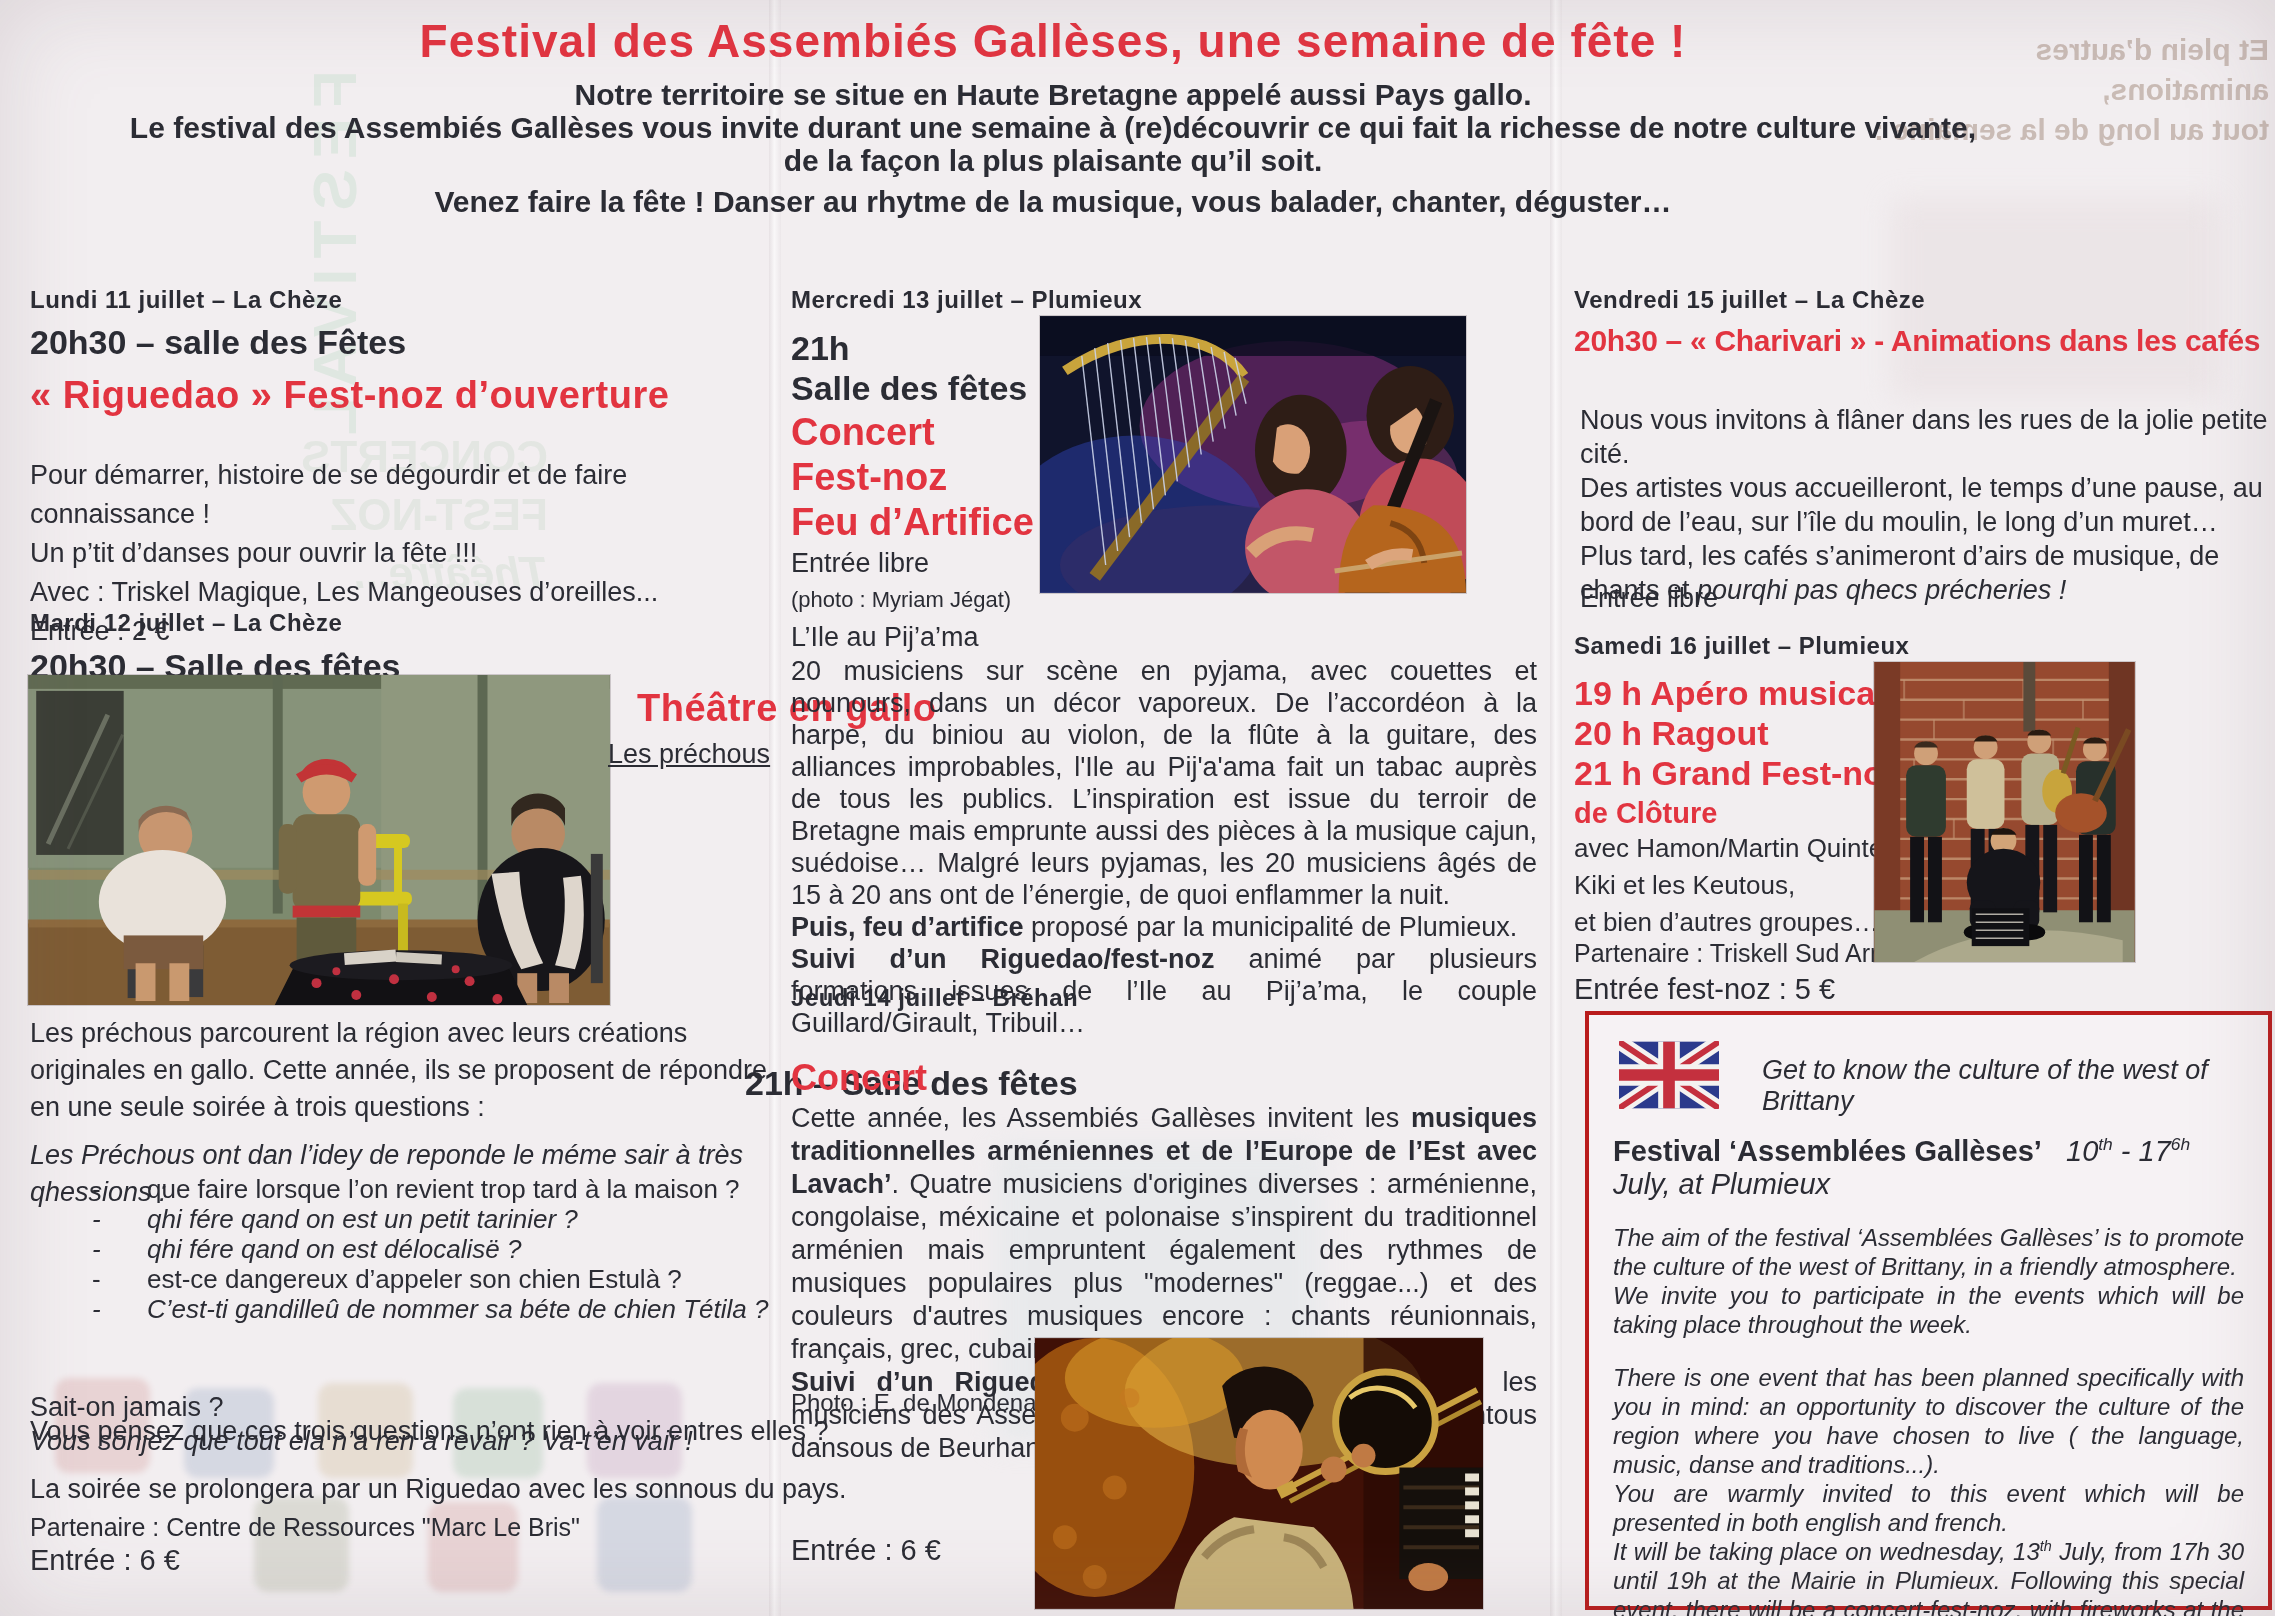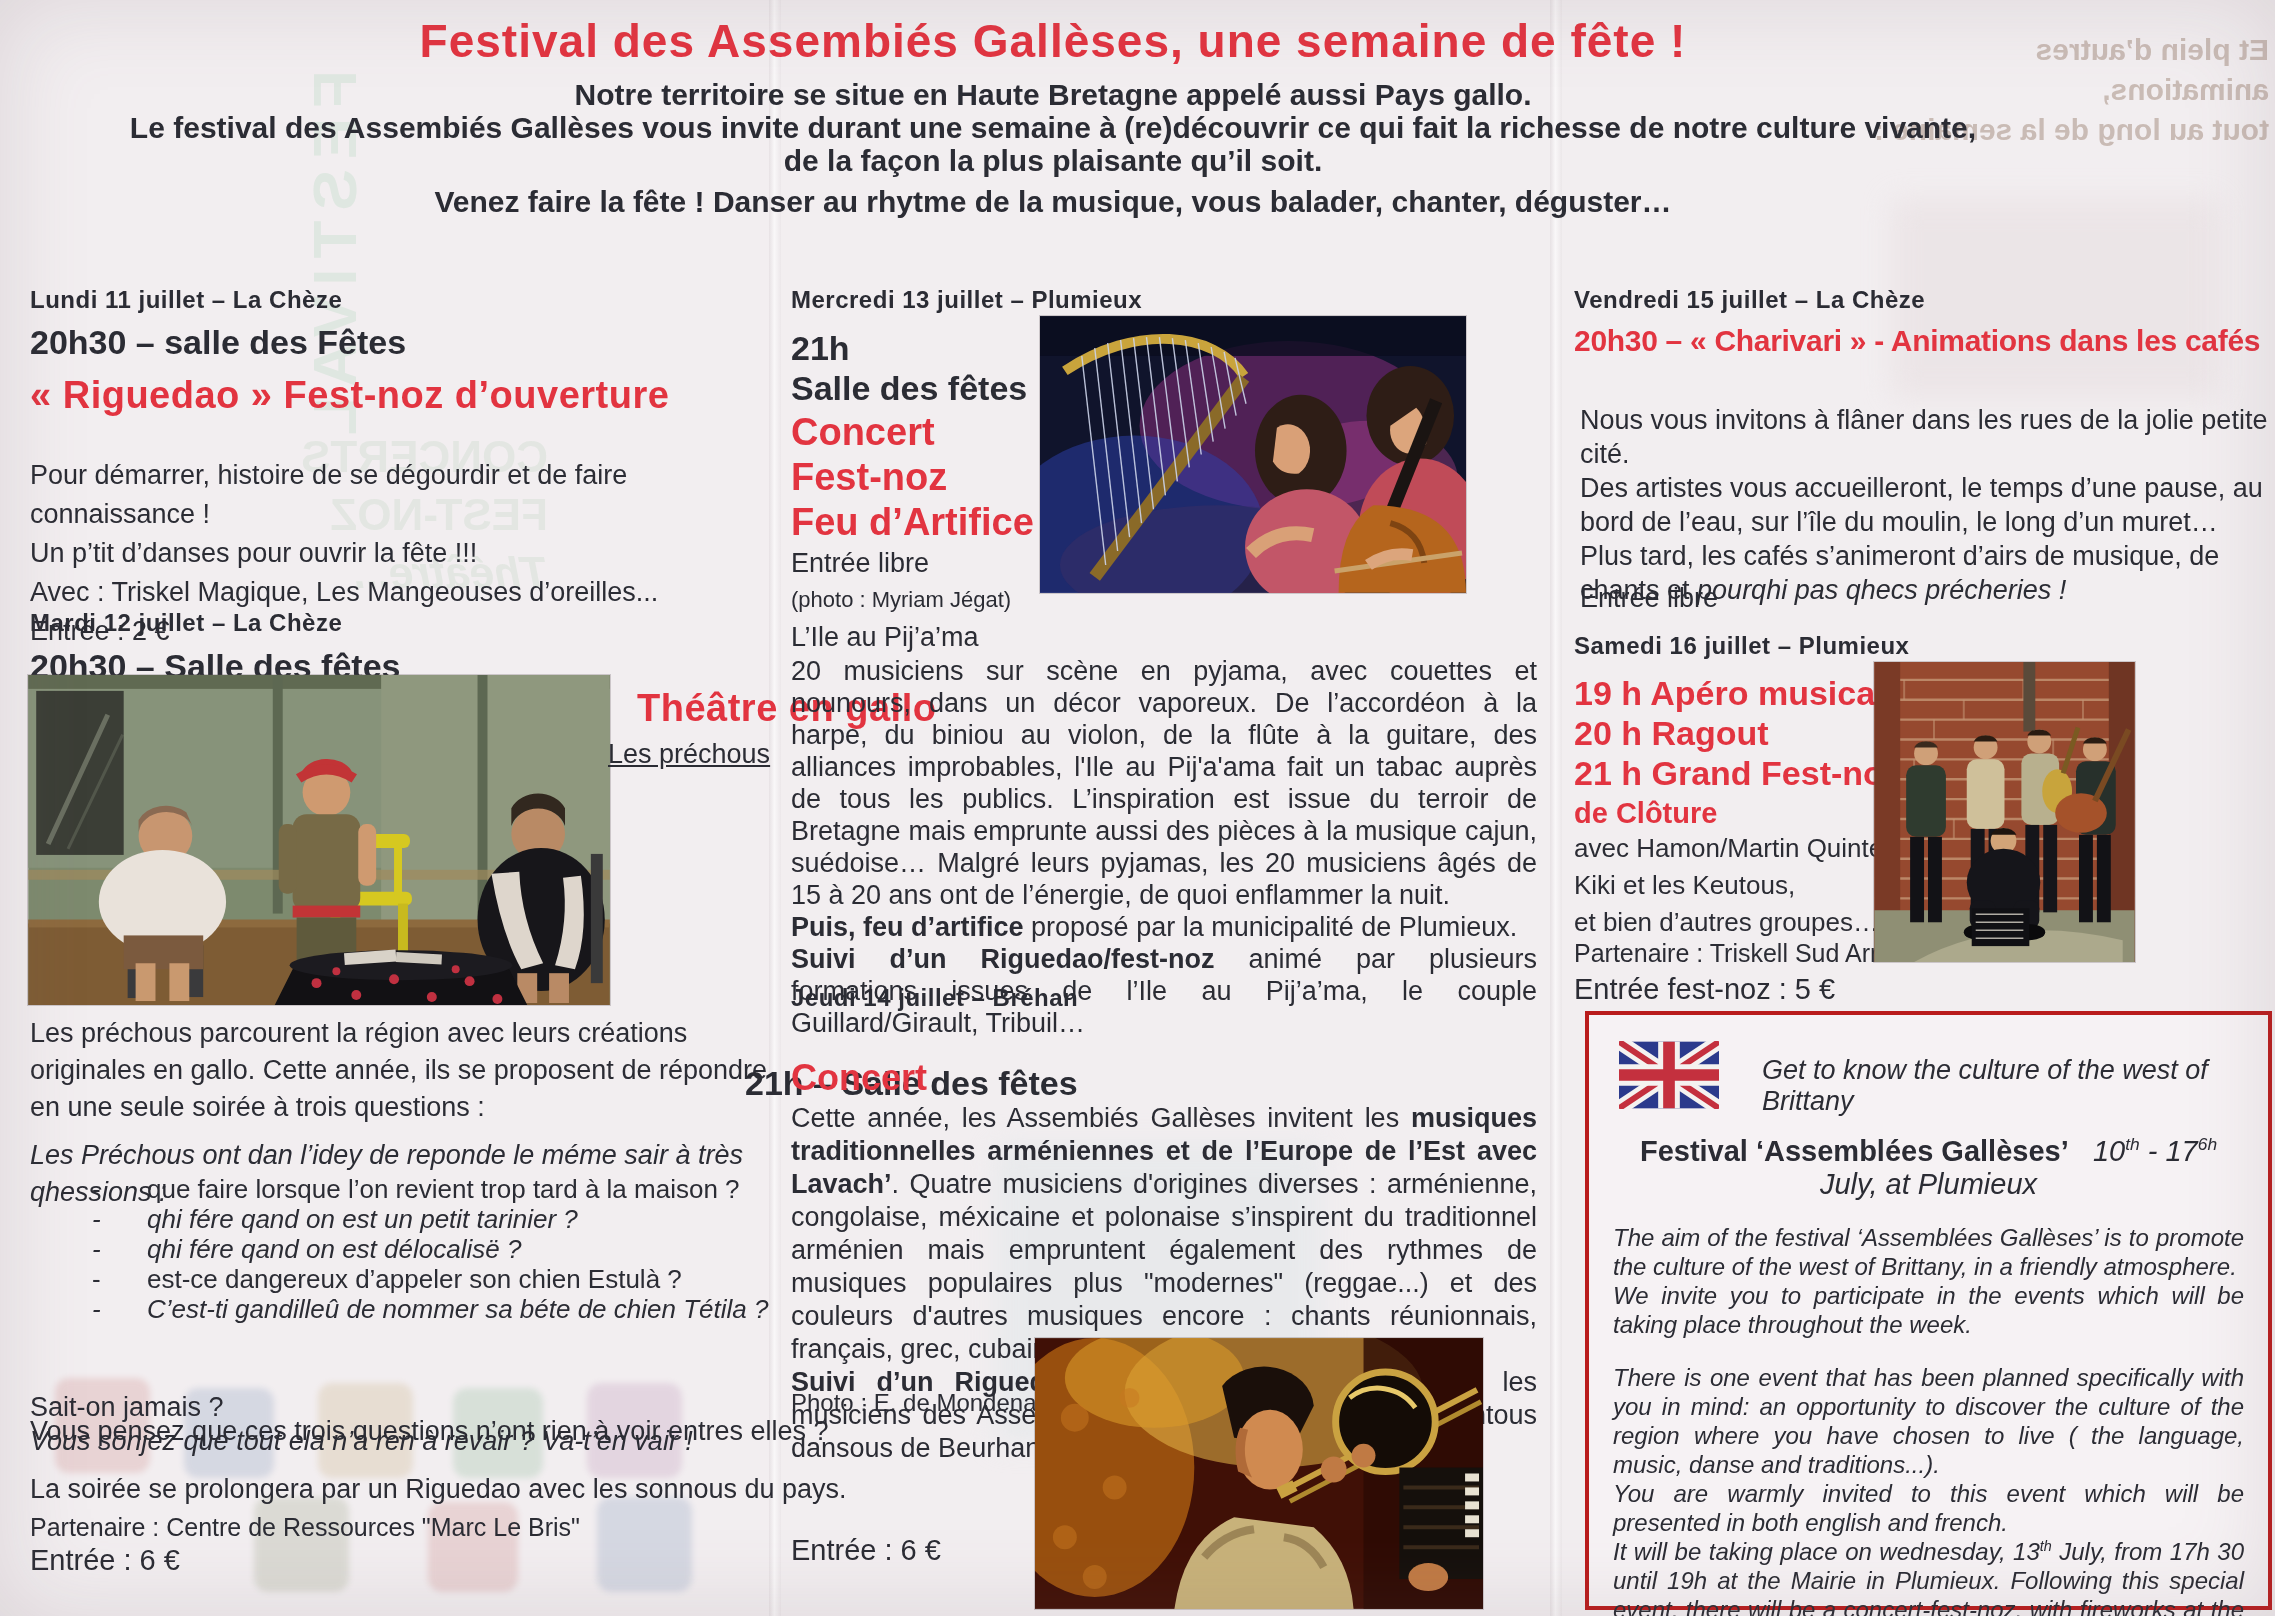--- a/index.html
+++ b/index.html
@@ -409,21 +409,21 @@
         <svg width="100" height="68" viewBox="0 0 60 40">
           <rect width="60" height="40" fill="#2b3a8c"></rect>
           <path d="M0,0 L60,40 M60,0 L0,40" stroke="#f4f2f0" stroke-width="9"></path>
           <path d="M0,0 L60,40 M60,0 L0,40" stroke="#c4303e" stroke-width="3.6"></path>
           <path d="M30,0 V40 M0,20 H60" stroke="#f4f2f0" stroke-width="13"></path>
           <path d="M30,0 V40 M0,20 H60" stroke="#c4303e" stroke-width="7"></path>
         </svg>
       </span>
       <span class="i" style="position:absolute;left:149px;top:20px;font-size:27px;">Get to know the culture of the west of Brittany</span>
     </div>
-    <div style="margin-top:8px;font-size:29px;text-align:center;">
+    <div style="margin-top:8px;font-size:29px;">
       <b>Festival ‘Assemblées Gallèses’</b>
       <span class="i">&nbsp;&nbsp;<span>10</span><sup>th</sup><span> - 17</span><sup>6h</sup><span> July, at Plumieux</span></span>
     </div>
     <div class="etxt justify" style="margin-top:22px;">
       <div>The aim of the festival ‘Assemblées Gallèses’ is to promote the culture of the west of Brittany, in a friendly atmosphere.</div>
       <div>We invite you to participate in the events which will be taking place throughout the week.</div>
     </div>
     <div class="etxt justify" style="margin-top:24px;">
       <div>There is one event that has been planned specifically with you in mind: an opportunity to discover the culture of the region where you have chosen to live ( the language, music, danse and traditions...).</div>
       <div>You are warmly invited to this event which will be presented in both english and french.</div>

